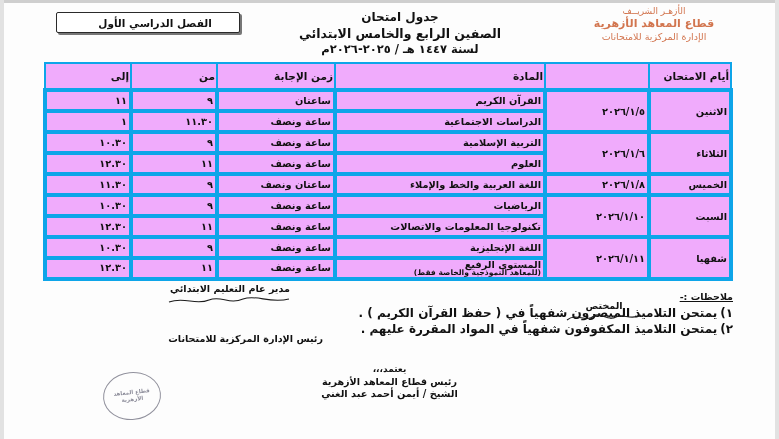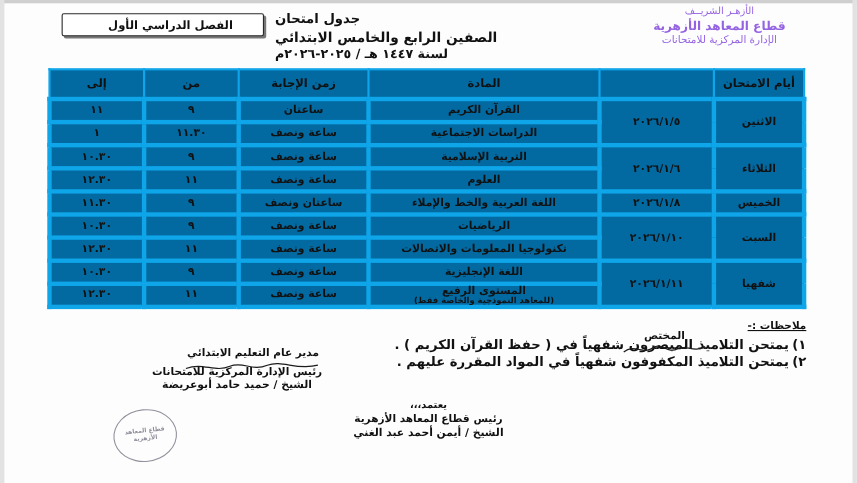--- a/index.html
+++ b/index.html
@@ -69,21 +69,21 @@
     letter-spacing: .5px;
     background: #ffffff;
     padding-left: 14px;
   }
 
   .title-block {
     position: absolute;
     top: 6px;
     left: 250px;
     width: 300px;
-    text-align: left;
+    text-align: center;
     line-height: 1.32;
   }
   .title-line1 {
     font-size: 12px;
     font-weight: bold;
   }
   .title-line2 {
     font-size: 12.5px;
     font-weight: bold;
   }
@@ -91,21 +91,21 @@
     font-size: 11.5px;
     font-weight: bold;
   }
 
   .letterhead {
     position: absolute;
     top: 2px;
     right: 40px;
     width: 170px;
     text-align: center;
-    color: #6d28d9;
+    color: #c2410c;
     line-height: 1.25;
     filter: blur(0.4px);
     opacity: .72;
   }
   .lh1 { font-size: 9px; letter-spacing: .4px; }
   .lh2 { font-size: 11px; font-weight: bold; letter-spacing: .6px; }
   .lh3 { font-size: 9.5px; letter-spacing: .4px; }
 
   
   .table-wrap {
@@ -116,24 +116,24 @@
   }
   table.schedule {
     width: 100%;
     border-collapse: collapse;
     table-layout: fixed;
     background: #ffffff;
   }
   table.schedule th,
   table.schedule td {
     border: 4px solid #0ea5e9;
-    text-align: center;
+    text-align: right;
     vertical-align: middle;
     font-weight: bold;
-    background: #0369a1;
+    background: #f0abfc;
   }
   table.schedule th {
     height: 22px;
     font-size: 10.5px;
     border-width: 2px;
   }
   table.schedule td {
     height: 17px;
     font-size: 9.8px;
     padding: 0 2px;
@@ -210,23 +210,23 @@
     font-weight: bold;
     white-space: nowrap;
   }
   .sig .approve {
     font-size: 9px;
     font-weight: bold;
     text-align: center;
   }
 
   .sig-specialist { top: 300px; right: 100px; width: 150px; }
-  .sig-dirgen     { top: 316px; left: 140px; width: 180px; text-align: center; }
+  .sig-dirgen     { top: 283px; left: 140px; width: 180px; text-align: center; }
   .sig-edu-admin  { top: 333px; right: 72px; width: 215px; }
-  .sig-exams      { top: 333px; left: 108px; width: 215px; }
+  .sig-exams      { top: 333px; left: 108px; width: 215px; text-align: right; }
   .sig-final      { top: 364px; left: 0; right: 0; }
 
   .scribble {
     display: block;
     height: 13px;
     margin: -1px 0 0 0;
     color: #1c1c1c;
   }
   .scribble svg { display: block; margin: 0 auto; }
 
@@ -387,21 +387,20 @@
     <span class="scribble">
       <svg width="130" height="13" viewBox="0 0 130 13">
           <path d="M4 8 C20 2,30 12,44 6 C56 1,64 11,78 5 C92 0,104 10,124 5" fill="none" stroke="currentColor" stroke-width="1.1"></path>
         </svg>
     </span>
   </div>
 
 
   <div class="sig sig-exams">
     <div class="role">رئيس الإدارة المركزية للامتحانات</div>
-    <div class="name">الشيخ / حميد حامد أبوعريضة</div>
   </div>
 
   <div class="sig sig-final">
     <div class="approve">يعتمد،،،</div>
     <div class="role">رئيس قطاع المعاهد الأزهرية</div>
     <div class="name">الشيخ / أيمن أحمد عبد الغني</div>
   </div>
 
   <div class="stamp">قطاع المعاهد الأزهرية</div>
 </div>

